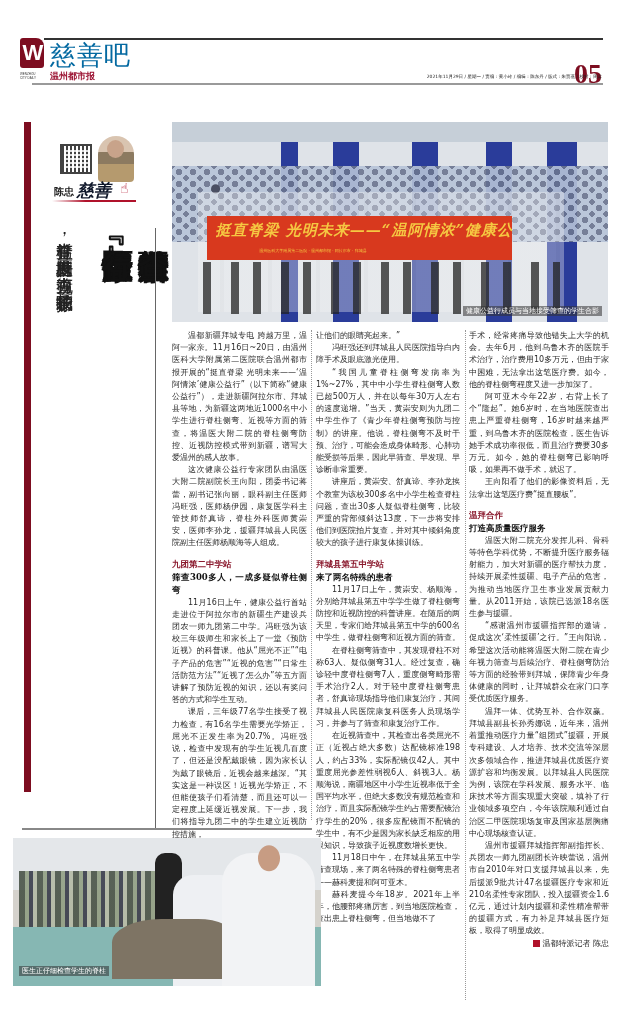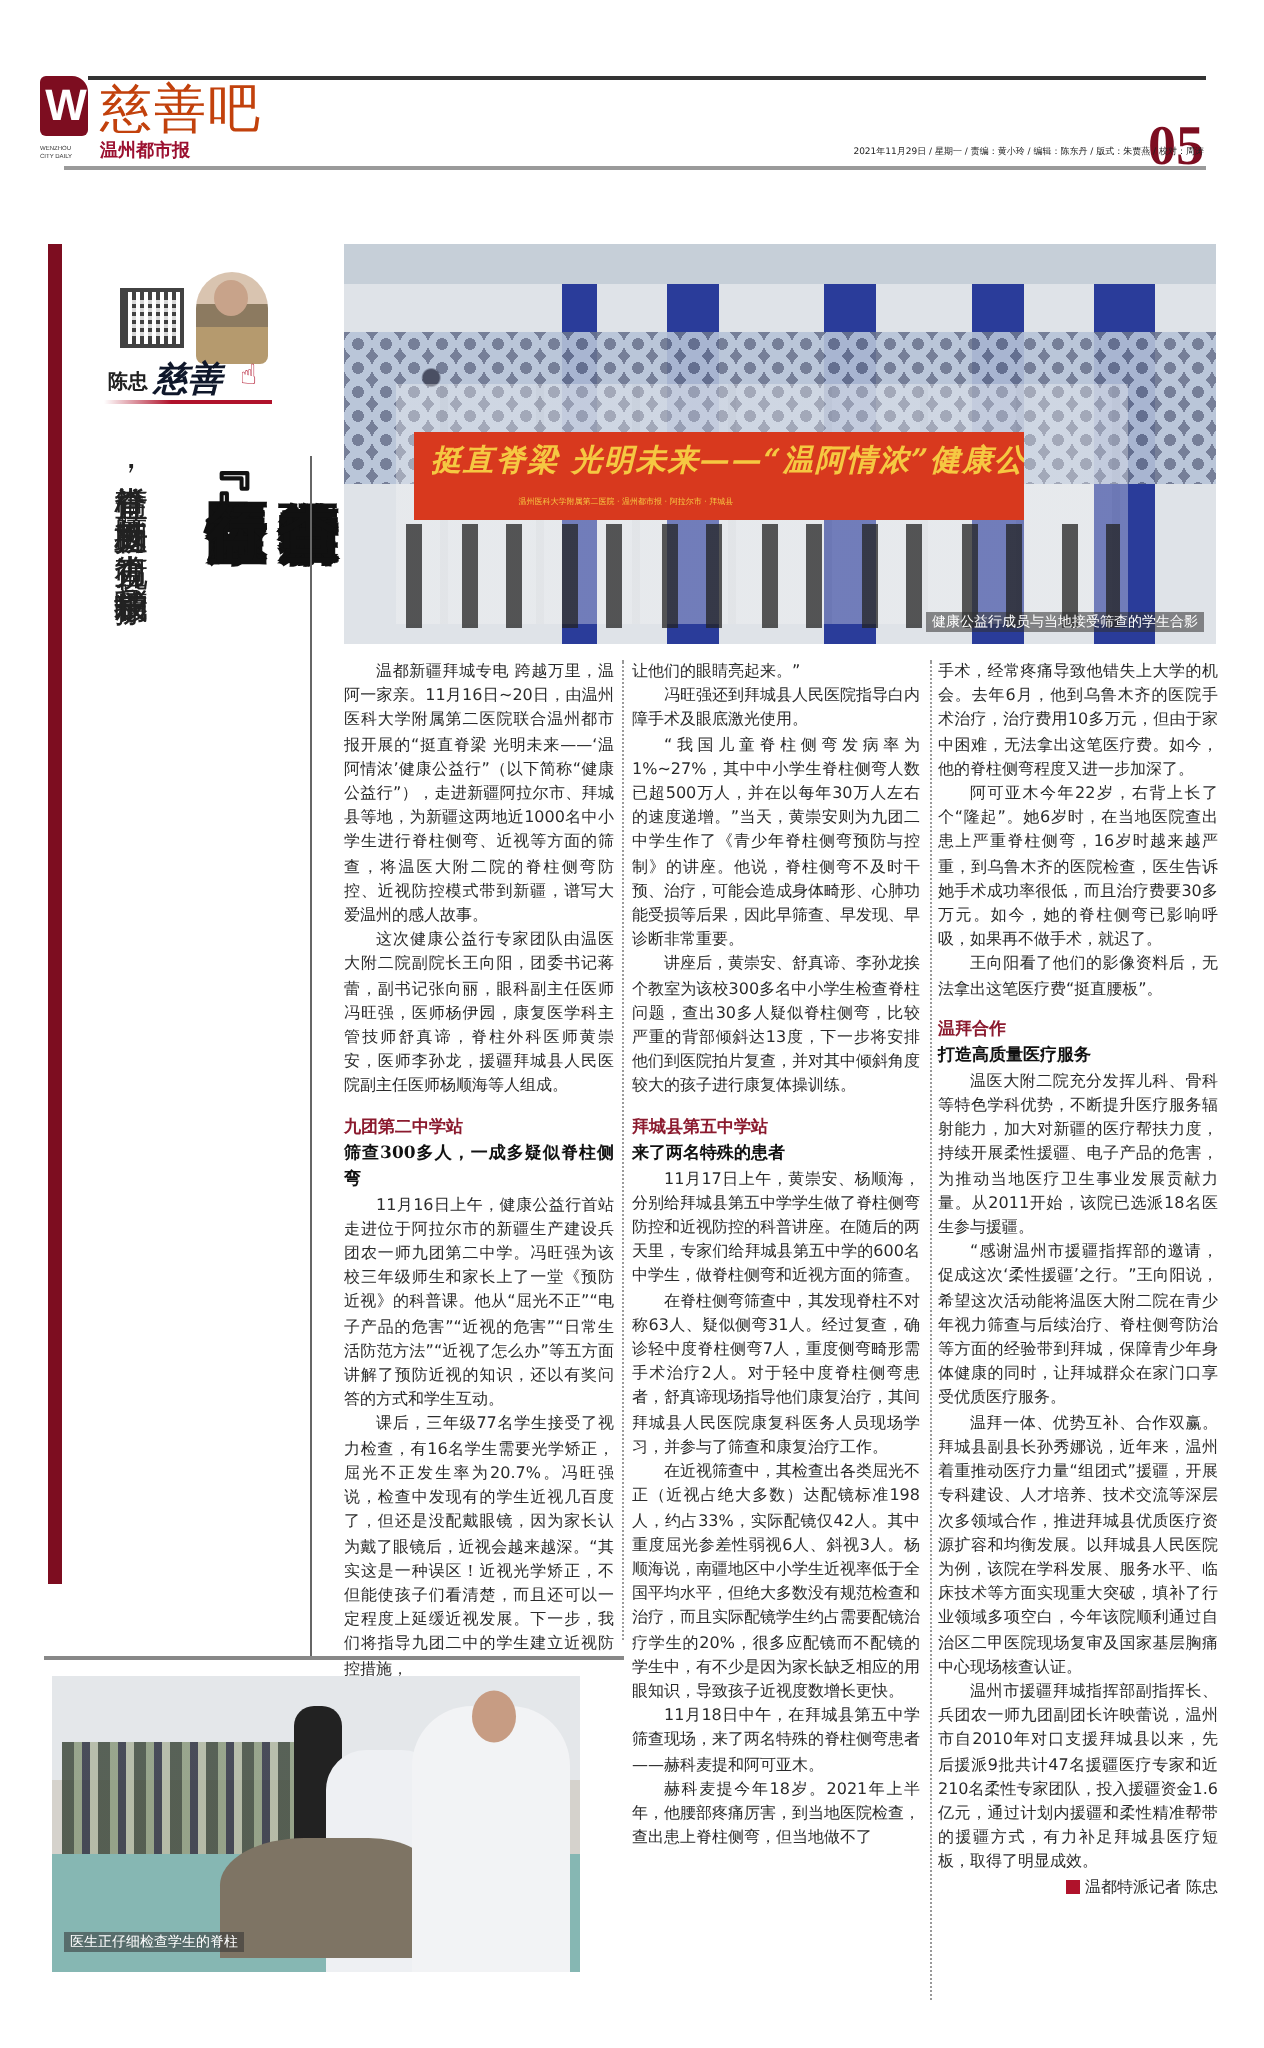--- a/index.html
+++ b/index.html
@@ -5,21 +5,21 @@
   * { box-sizing: border-box; margin: 0; padding: 0; }
   html, body { width: 632px; height: 1024px; background: #ffffff; overflow: hidden; }
   body { position: relative; font-family: "DejaVu Serif", "Liberation Serif", serif; color: #1a1a1a; }
 
   
   .masthead-topline { position: absolute; left: 44px; top: 38px; width: 559px; height: 2px; background: #333; }
   .masthead-bottomline { position: absolute; left: 32px; top: 83px; width: 571px; height: 2px; background: #9a9a9a; }
   .logo-w { position: absolute; left: 20px; top: 38px; width: 24px; height: 30px; background: #7d0d20; border-radius: 3px 8px 3px 3px;
             color: #fff; font: bold 22px/30px "Liberation Sans", sans-serif; text-align: center; letter-spacing: -2px; }
   .logo-sub { position: absolute; left: 20px; top: 72px; width: 22px; font: 3px/4px "Liberation Sans", sans-serif; color: #333; }
-  .section-title { position: absolute; left: 50px; top: 40px; font: 26px/30px "DejaVu Serif", serif; color: #c2410c; letter-spacing: 1px; }
+  .section-title { position: absolute; left: 50px; top: 40px; font: 26px/30px "DejaVu Serif", serif; color: #0369a1; letter-spacing: 1px; }
   .paper-name { position: absolute; left: 50px; top: 71px; font: bold 9px/11px "DejaVu Serif", serif; color: #9b1030; }
   .page-number { position: absolute; right: 30px; top: 59px; font: bold 28px/30px "Liberation Serif", serif; color: #7d0d20; }
   .issue-info { position: absolute; right: 30px; top: 74px; font: 4.5px/6px "DejaVu Sans", sans-serif; color: #222; white-space: nowrap; }
 
   
   .left-redbar { position: absolute; left: 24px; top: 122px; width: 7px; height: 670px; background: #7d0d20; }
   .column-badge { position: absolute; left: 52px; top: 136px; width: 88px; height: 70px; }
   .qr-code { position: absolute; left: 8px; top: 8px; width: 32px; height: 30px;
              background:
                repeating-linear-gradient(90deg, #222 0 2px, #fff 2px 4px),
@@ -53,21 +53,21 @@
       background-size: 100% 100%, 14px 12px; opacity: .9; }
   .banner { position: absolute; left: 8%; top: 47%; width: 70%; height: 22%; background: #d8391e; }
   .banner-text { position: absolute; left: 10%; top: 49%; width: 68%; font: bold italic 15px/20px "DejaVu Serif", serif; color: #f5c842; white-space: nowrap; letter-spacing: 1px; overflow: hidden; }
   .banner-subtext { position: absolute; left: 20%; top: 63%; width: 58%; font: 4px/5px "DejaVu Sans", sans-serif; color: #f5c842; white-space: nowrap; overflow: hidden; }
   .people { position: absolute; left: 6%; top: 35%; width: 84%; height: 60%;
       background: repeating-linear-gradient(90deg, #f5f5f5 0 22px, #e7e7e7 22px 26px, #f5f5f5 26px 48px); opacity: .35; }
   .legs { position: absolute; left: 7%; top: 70%; width: 82%; height: 26%;
       background: repeating-linear-gradient(90deg, #222 0 8px, transparent 8px 28px, #222 28px 36px, transparent 36px 50px); opacity: .75; }
   .photo-caption { position: absolute; right: 6px; bottom: 6px; background: rgba(50,50,50,.55); color: #fff; font: 7px/10px "DejaVu Sans", sans-serif; padding: 0 3px; white-space: nowrap; }
 
-  .photo-bottom { left: 26px; top: 838px; width: 264px; height: 148px;
+  .photo-bottom { left: 13px; top: 838px; width: 308px; height: 148px;
       background:
         linear-gradient(180deg, #e4e7ea 0 35%, #d5d2cc 35% 60%, #86b7b3 60% 100%); }
   .students { position: absolute; left: 2%; top: 22%; width: 45%; height: 38%;
       background: repeating-linear-gradient(90deg, #3f4a3d 0 6px, #8b9a7d 6px 10px, #2d3140 10px 14px, #b0b7a1 14px 18px); opacity: .85; }
   .doctor { position: absolute; right: 2%; top: 10%; width: 30%; height: 90%; background: #f2f3f5; border-radius: 30px 30px 0 0; }
   .doctor::before { content: ""; position: absolute; left: 38%; top: 0; width: 22px; height: 26px; border-radius: 50%; background: #c79c83; transform: translateY(-30%); }
   .nurse { position: absolute; left: 52%; top: 25%; width: 22%; height: 75%; background: #eef0f3; border-radius: 20px 20px 0 0; }
   .patient { position: absolute; left: 32%; top: 55%; width: 40%; height: 40%; background: #7e7464; border-radius: 40% 30% 0 0; }
   .standing-man { position: absolute; left: 46%; top: 10%; width: 9%; height: 60%; background: #222; border-radius: 10px 10px 0 0; }
 

